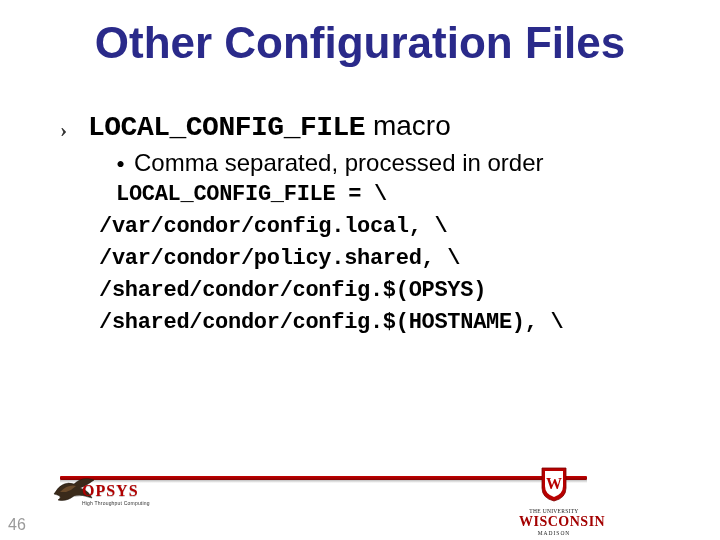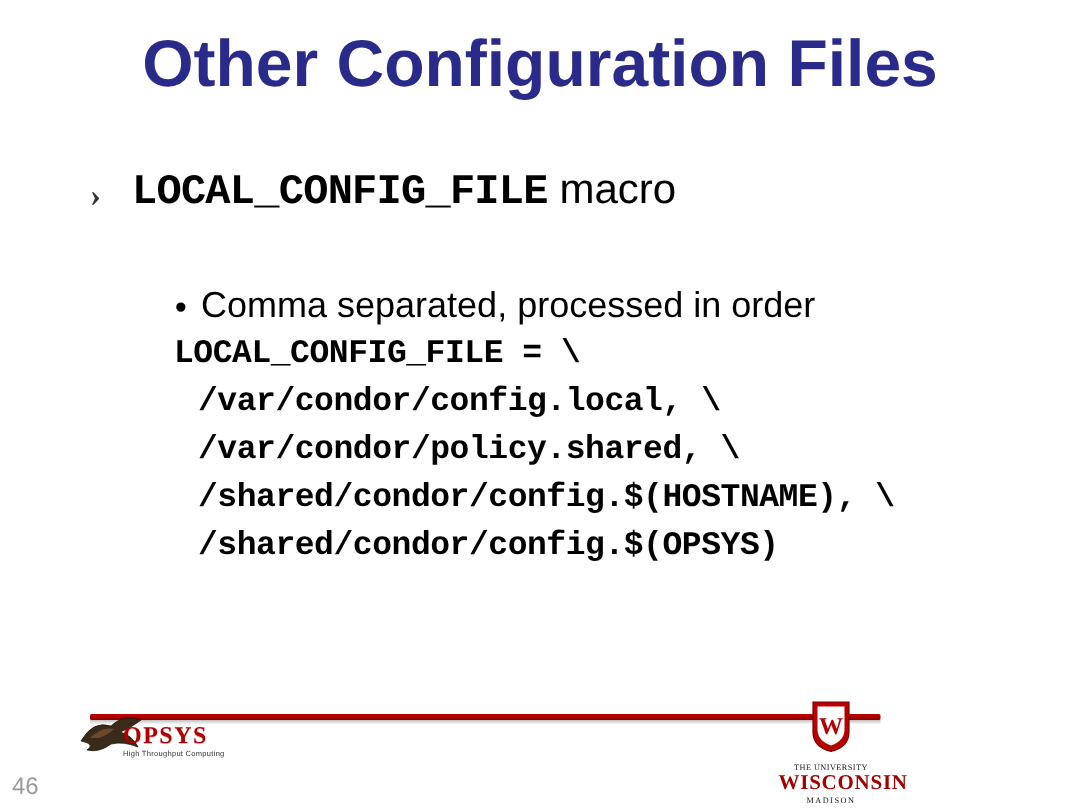--- a/index.html
+++ b/index.html
@@ -73,34 +73,33 @@
     font-size: 26px;
     line-height: 1;
     color: #000;
     position: relative;
     top: 2px;
   }
   .sub-text {
     font-family: "Comic Sans MS", "Comic Sans", cursive, sans-serif;
     font-size: 24px;
     color: #000;
-    margin-top: 40px;
   }
   .code-block {
     margin-left: 56px;
     font-family: "Courier New", Courier, monospace;
     font-weight: bold;
     font-size: 22px;
     line-height: 1.45;
     color: #000;
     white-space: pre;
     letter-spacing: -0.3px;
   }
   .code-indent {
-    margin-left: 72px;
+    margin-left: 39px;
     font-family: "Courier New", Courier, monospace;
     font-weight: bold;
     font-size: 22px;
     line-height: 1.45;
     color: #000;
     white-space: pre;
     letter-spacing: -0.3px;
   }
   .footer-rule {
     position: absolute;
@@ -210,22 +209,22 @@
     </div>
 
     <div class="sub-row">
       <div class="dot">•</div>
       <div class="sub-text">Comma separated, processed in order</div>
     </div>
 
     <div class="code-block">LOCAL_CONFIG_FILE = \</div>
     <div class="code-indent">/var/condor/config.local, \</div>
     <div class="code-indent">/var/condor/policy.shared, \</div>
+    <div class="code-indent">/shared/condor/config.$(OPSYS)</div>
     <div class="code-indent">/shared/condor/config.$(HOSTNAME), \</div>
-    <div class="code-indent">/shared/condor/config.$(OPSYS)</div>
 
   </div>
 
   <div class="footer-rule">
     <div class="rule-red"></div>
     <div class="rule-shadow"></div>
   </div>
 
   <div class="logo-condor">
     <svg class="bird" viewBox="0 0 44 32">

